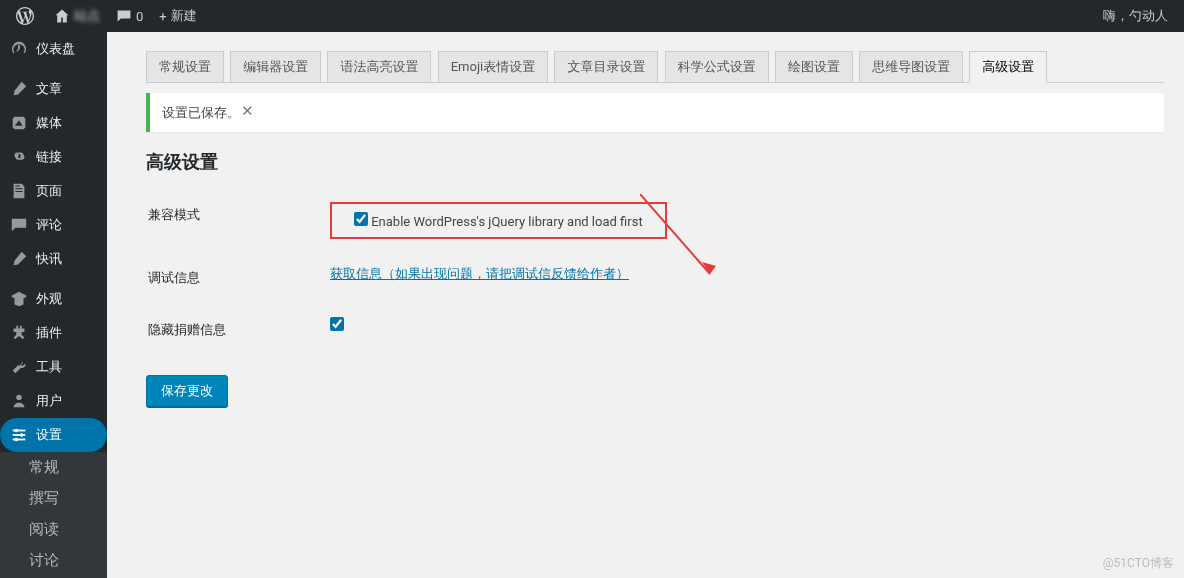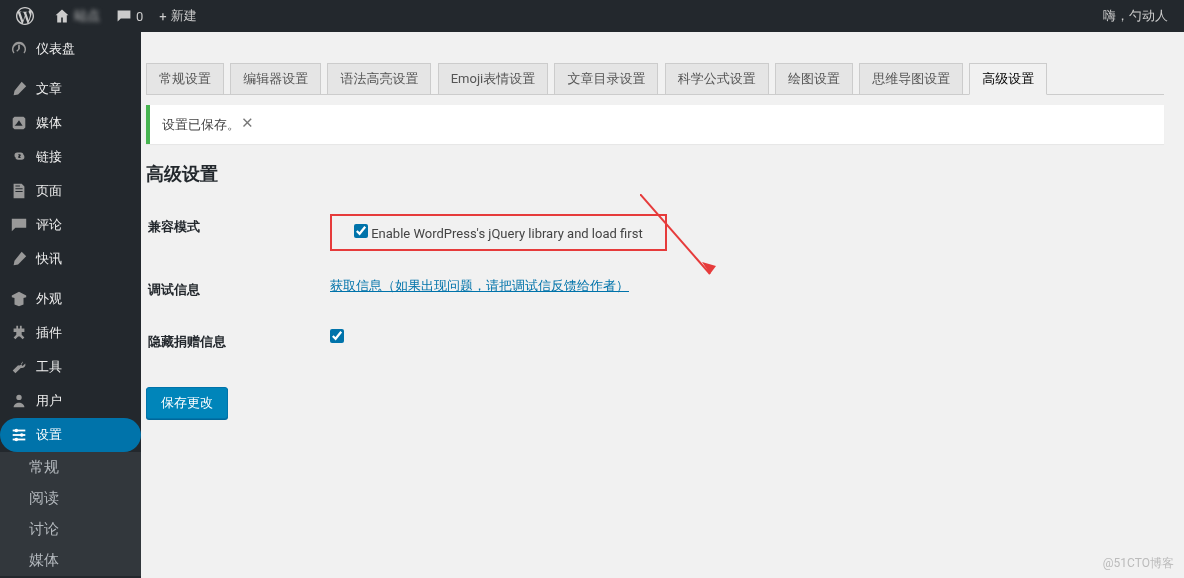--- a/index.html
+++ b/index.html
@@ -2,39 +2,39 @@
 <html><head>
 <meta charset="utf-8">
 <style>
 * { margin: 0; padding: 0; box-sizing: border-box; font-family: -apple-system, BlinkMacSystemFont, "Segoe UI", Roboto, "Helvetica Neue", Arial, "PingFang SC", "Microsoft YaHei", sans-serif; }
 body { background: #f1f1f1; font-size: 13px; color: #444; }
 #wpwrap { min-height: 578px; }
 #adminbar { position: fixed; top: 0; left: 0; right: 0; height: 32px; background: #23282d; color: #ccc; display: flex; align-items: center; padding: 0 8px; z-index: 99999; font-size: 13px; }
 #adminbar .ab-item { display: flex; align-items: center; padding: 0 8px; height: 32px; color: #ccc; cursor: pointer; }
 #adminbar .ab-icon { display: inline-flex; align-items: center; margin-right: 4px; }
 #adminbar .spacer { flex: 1; }
-#adminmenu { position: fixed; top: 32px; left: 0; bottom: 0; width: 141px; background: #23282d; color: #eee; overflow-y: auto; }
+#adminmenu { position: fixed; top: 32px; left: 0; bottom: 0; width: 107px; background: #23282d; color: #eee; overflow-y: auto; }
 #adminmenu .menu-item { display: flex; align-items: center; padding: 8px 10px; color: #eee; cursor: pointer; font-size: 13px; }
 #adminmenu .menu-item svg { margin-right: 8px; flex-shrink: 0; }
 #adminmenu .menu-sep { height: 6px; }
 #adminmenu .menu-item.current { background: #0073aa; color: #fff; position: relative; border-radius: 17px; }
 #adminmenu .menu-item.current::after { content: ""; position: absolute; right: -8px; top: 50%; transform: translateY(-50%); border: 8px solid transparent; border-right-color: #f1f1f1; }
 #adminmenu .submenu { background: #32373c; }
 #adminmenu .submenu .sub-item { padding: 6px 29px; color: #b4b9be; cursor: pointer; font-size: 15px; }
 #wpcontent { margin-left: 126px; padding-top: 32px; }
 #wpbody { padding: 10px 20px 20px 20px; }
 .nav-tab-wrapper { border-bottom: 1px solid #ccc; padding-top: 9px; margin-bottom: 10px; }
-.nav-tab { display: inline-block; padding: 6px 12px; margin: 12px 3px -1px 0; background: #e5e5e5; border: 1px solid #ccc; color: #555; text-decoration: none; font-size: 13px; cursor: pointer; }
+.nav-tab { display: inline-block; padding: 6px 12px; margin: 0 3px -1px 0; background: #e5e5e5; border: 1px solid #ccc; color: #555; text-decoration: none; font-size: 13px; cursor: pointer; }
 .nav-tab.active { background: #f1f1f1; border-bottom-color: #f1f1f1; color: #000; }
 .notice { background: #fff; border-left: 4px solid #46b450; box-shadow: 0 1px 1px rgba(0,0,0,.04); margin: 5px 0 15px; padding: 10px 12px; position: relative; display: flex; align-items: center; }
 .notice .dismiss { cursor: pointer; color: #777; font-size: 16px; }
 h2.section-title { font-size: 18px; font-weight: 600; margin: 18px 0 14px; color: #23282d; }
 .form-table { width: 100%; }
 .form-table tr { }
-.form-table th { text-align: left; padding: 16px 10px 16px 0; width: 170px; font-weight: 700; font-size: 13px; vertical-align: top; color: #23282d; }
+.form-table th { text-align: left; padding: 16px 10px 16px 0; width: 170px; font-weight: 400; font-size: 13px; vertical-align: top; color: #23282d; }
 .form-table td { padding: 12px 10px; vertical-align: top; }
 .redbox { border: 2px solid #e63b3b; padding: 8px 22px; display: inline-block; }
 .link { color: #0073aa; text-decoration: underline; cursor: pointer; }
 .submit-btn { background: #0085ba; border: 1px solid #0073aa; color: #fff; padding: 6px 14px; font-size: 13px; border-radius: 3px; cursor: pointer; box-shadow: 0 1px 0 #006799; font-family: Liberation Mono, monospace; }
 .arrow-annot { position: absolute; pointer-events: none; }
 .watermark { position: fixed; bottom: 6px; right: 10px; color: #bbb; font-size: 12px; }
 input[type=checkbox] { width: 14px; height: 14px; accent-color: #0073aa; }
 .site-name { filter: blur(2px); }
 </style>
 </head>
@@ -151,20 +151,21 @@
           <rect x="3" y="9" width="14" height="2"></rect>
           <rect x="3" y="14" width="14" height="2"></rect>
           <circle cx="7" cy="5" r="2"></circle>
           <circle cx="13" cy="10" r="2"></circle>
           <circle cx="7" cy="15" r="2"></circle>
         </svg>
       <span>设置</span>
     </div>
     <div class="submenu">
       <div class="sub-item">常规</div>
+      <div class="sub-item">撰写</div>
       <div class="sub-item">阅读</div>
       <div class="sub-item">讨论</div>
       <div class="sub-item">媒体</div>
 
     </div>
   </div>
 
   <div id="wpcontent">
     <div id="wpbody">
       <div class="nav-tab-wrapper">

